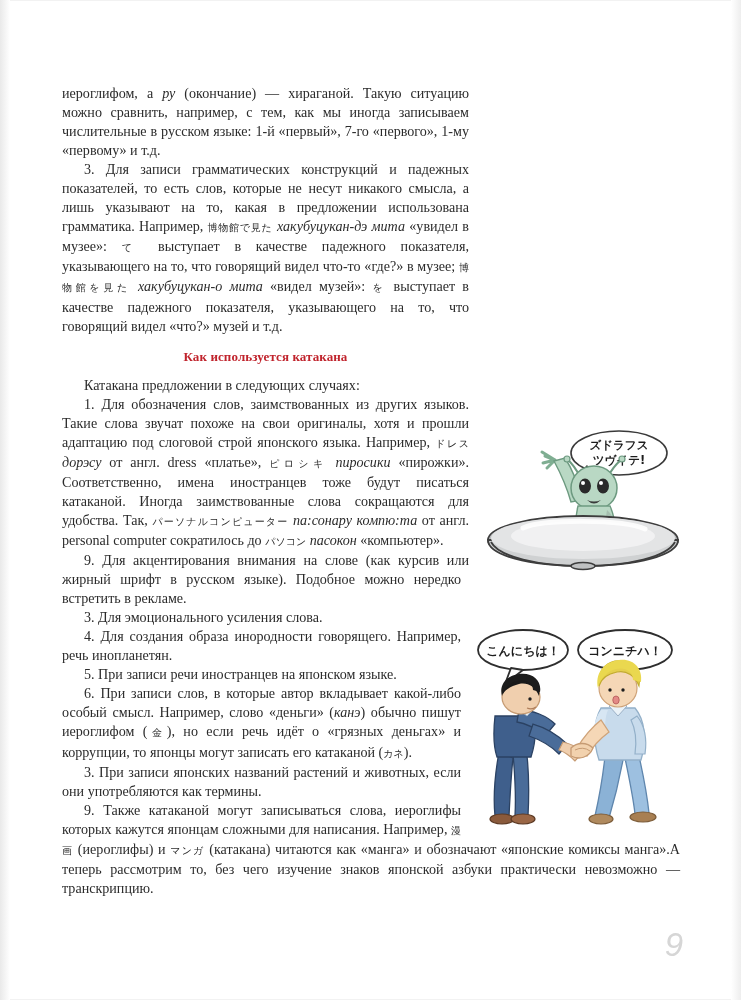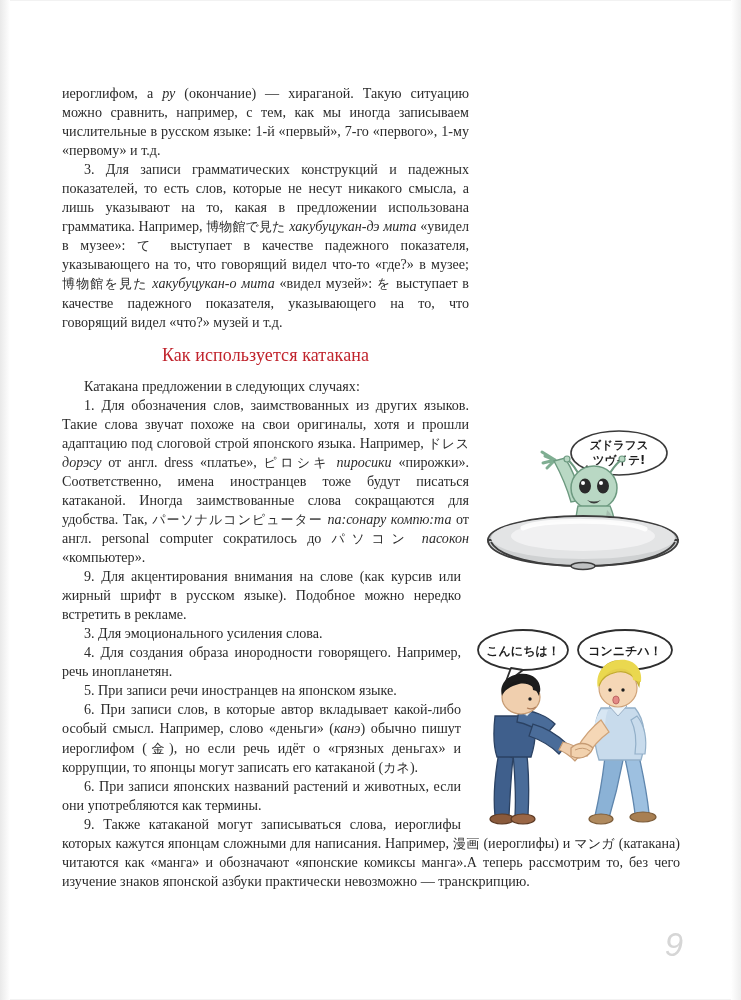--- a/index.html
+++ b/index.html
@@ -55,28 +55,28 @@
     font-size: 14.1px;
     line-height: 19.05px;
     text-align: justify;
     text-justify: inter-word;
     hyphens: manual;
   }
   p.indent { text-indent: 22px; }
   p.noindent { text-indent: 0; }
 
   .it  { font-style: italic; }
-  .jp  { font-family: "DejaVu Sans", sans-serif; font-style: normal; font-size: 13px; }
+  .jp  { font-family: "DejaVu Sans", sans-serif; font-style: normal; font-size: 10px; }
 
   
   .section-heading {
     margin: 13px 0 11px 0;
     text-align: center;
-    font-weight: normal;
-    font-size: 18px;
+    font-weight: bold;
+    font-size: 13px;
     color: #c0232c;
     letter-spacing: 0.1px;
   }
 
   
   .fig {
     float: right;
     position: relative;
     font-weight: bold;
   }
@@ -240,21 +240,21 @@
     <p class="indent">9. Для акцентирования внимания на слове (как курсив или жирный шрифт в русском языке). Подобное можно нередко встретить в рекламе.</p>
 
     <p class="indent">3. Для эмоционального усиления слова.</p>
 
     <p class="indent">4. Для создания образа инородности говорящего. Например, речь инопланетян.</p>
 
     <p class="indent">5. При записи речи иностранцев на японском языке.</p>
 
     <p class="indent"><span>6. При записи слов, в которые автор вкладывает какой-либо особый смысл. Например, слово «деньги» (</span><span class="it">канэ</span><span>) обычно пишут иероглифом (</span><span class="jp">金</span><span>), но если речь идёт о «грязных деньгах» и коррупции, то японцы могут записать его катаканой (</span><span class="jp">カネ</span><span>).</span></p>
 
-    <p class="indent">6. При записи японских названий растений и животных, если они употребляются как термины.</p>
+    <p class="indent">3. При записи японских названий растений и животных, если они употребляются как термины.</p>
 
 
     <p class="indent"><span>9. Также катаканой могут записываться слова, иероглифы которых кажутся японцам сложными для написания. Например, </span><span class="jp">漫画</span><span> (иероглифы) и </span><span class="jp">マンガ</span><span> (катакана) читаются как «манга» и обозначают «японские комиксы манга».А теперь рассмотрим то, без чего изучение знаков японской азбуки практически невозможно — транскрипцию.</span></p>
 
   </div>
 
   <div id="folio">9</div>
 
 </div>
 

